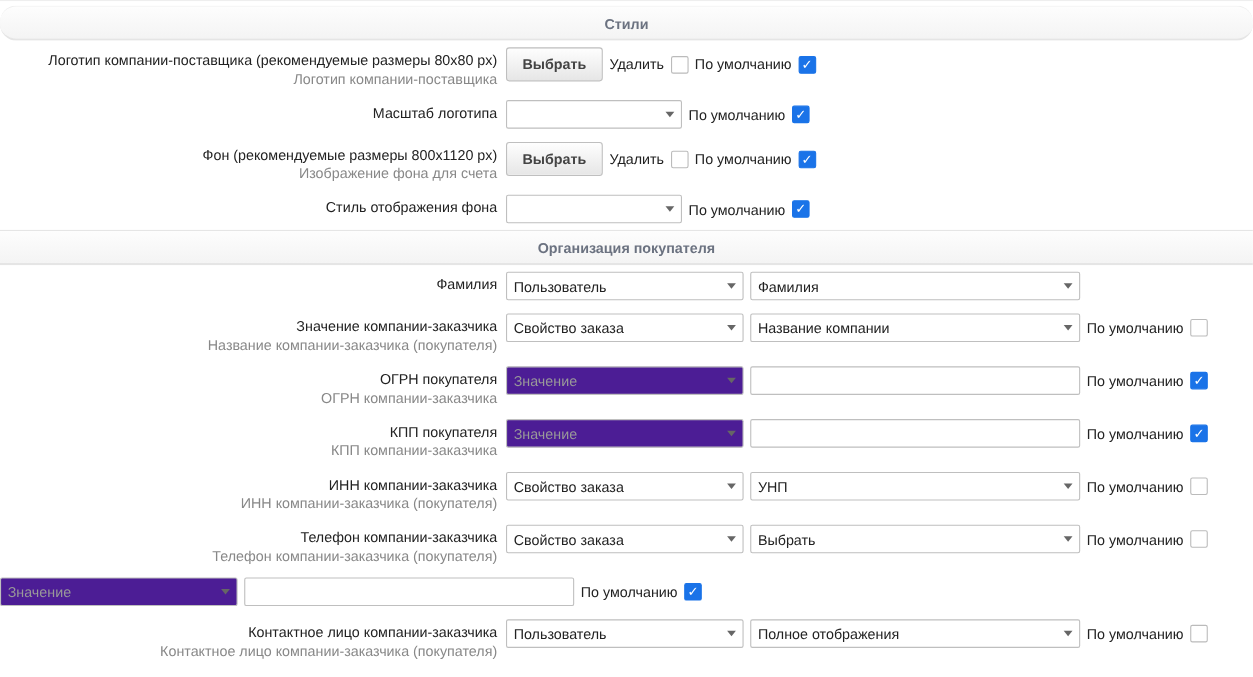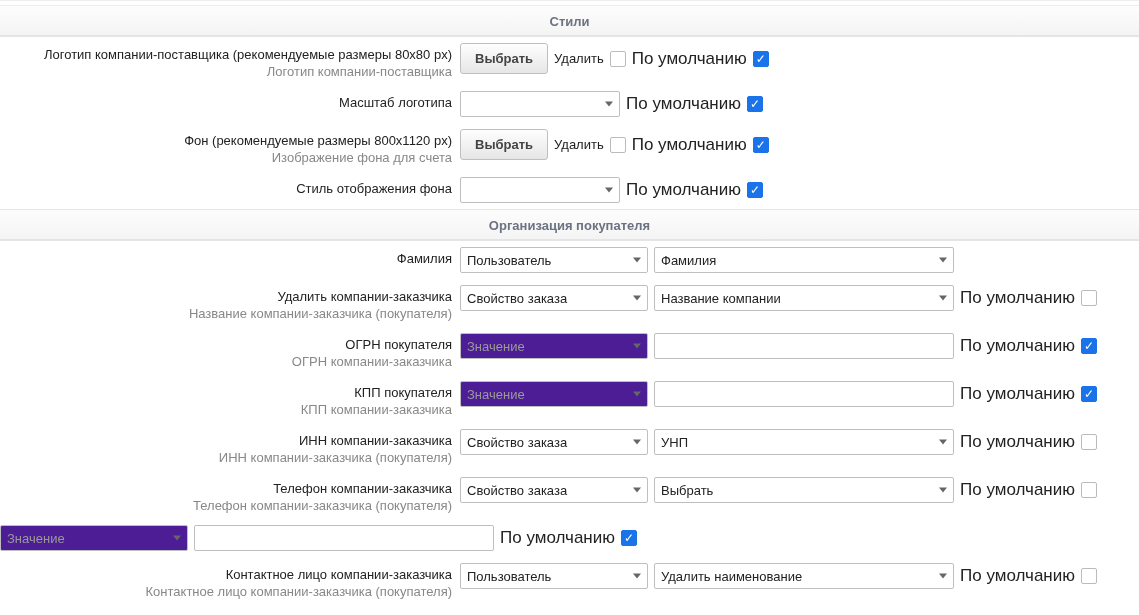--- a/index.html
+++ b/index.html
@@ -13,21 +13,21 @@
   .section-header {
     text-align: center;
     color: #6b7280;
     font-weight: bold;
     font-size: 13px;
     padding: 8px 0 6px;
     border-top: 1px solid #e5e5e5;
     border-bottom: 2px solid #e5e5e5;
     background: linear-gradient(#fdfdfd,#f4f4f4);
   }
-  .section-header.first { border-top: 1px solid #eee; }
+  .section-header.first { border-top: 1px solid #eee; border-radius: 15px; }
   .row {
     display: flex;
     align-items: flex-start;
     padding: 6px 0;
   }
   .labelcol {
     width: 460px;
     text-align: right;
     padding-right: 8px;
     padding-top: 4px;
@@ -68,21 +68,21 @@
     cursor: pointer;
   }
   .chk.checked {
     background: #1a73e8;
     border-color: #1a73e8;
     color: #fff;
     font-size: 12px;
     line-height: 1;
   }
   .chk.checked::after { content: "✓"; }
-  .default-label { font-size: 17px; color: #222; }
+  .default-label { font-size: 13px; color: #222; }
   .sel {
     border: 1px solid #bfbfbf;
     border-radius: 2px;
     height: 26px;
     padding: 0 22px 0 6px;
     font-size: 13px;
     background: #fff;
     position: relative;
     display: inline-flex;
     align-items: center;
@@ -94,21 +94,21 @@
     position: absolute;
     right: 6px;
     top: 50%;
     width: 0; height: 0;
     border-left: 4px solid transparent;
     border-right: 4px solid transparent;
     border-top: 5px solid #666;
     transform: translateY(-50%);
   }
   .sel.w-scale { width: 160px; }
-  .sel.w-src { width: 188px; }
+  .sel.w-src { width: 216px; }
   .sel.w-val { width: 300px; }
   .txt {
     border: 1px solid #bfbfbf;
     border-radius: 2px;
     height: 26px;
     width: 300px;
     padding: 0 6px;
     font-size: 13px;
   }
   hr.top { border: none; border-top: 1px solid #eee; margin-bottom: 4px; }
@@ -181,21 +181,21 @@
     <div class="label-main">Фамилия</div>
   </div>
   <div class="controls">
     <span class="sel w-src">Пользователь</span>
     <span class="sel w-val">Фамилия</span>
   </div>
 </div>
 
 <div class="row">
   <div class="labelcol">
-    <div class="label-main">Удалить компании-заказчика</div>
+    <div class="label-main">Значение компании-заказчика</div>
     <div class="label-sub">Название компании-заказчика (покупателя)</div>
   </div>
   <div class="controls">
     <span class="sel w-src">Свойство заказа</span>
     <span class="sel w-val">Название компании</span>
     <span class="default-label">По умолчанию</span>
     <span class="chk"></span>
   </div>
 </div>
 
@@ -260,17 +260,17 @@
   </div>
 </div>
 
 <div class="row">
   <div class="labelcol">
     <div class="label-main">Контактное лицо компании-заказчика</div>
     <div class="label-sub">Контактное лицо компании-заказчика (покупателя)</div>
   </div>
   <div class="controls">
     <span class="sel w-src">Пользователь</span>
-    <span class="sel w-val">Удалить наименование</span>
+    <span class="sel w-val">Полное отображения</span>
     <span class="default-label">По умолчанию</span>
     <span class="chk"></span>
   </div>
 </div>
 
 </body></html>

